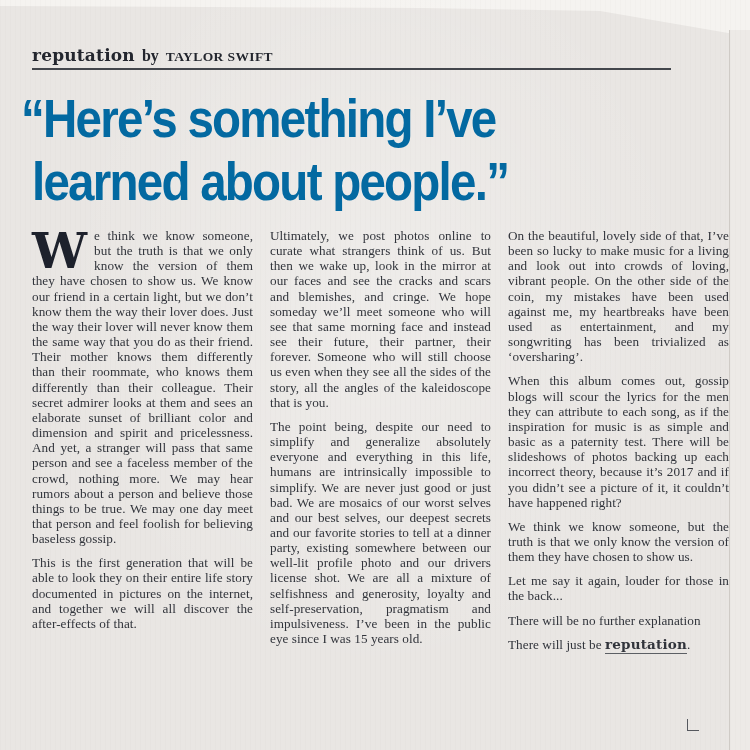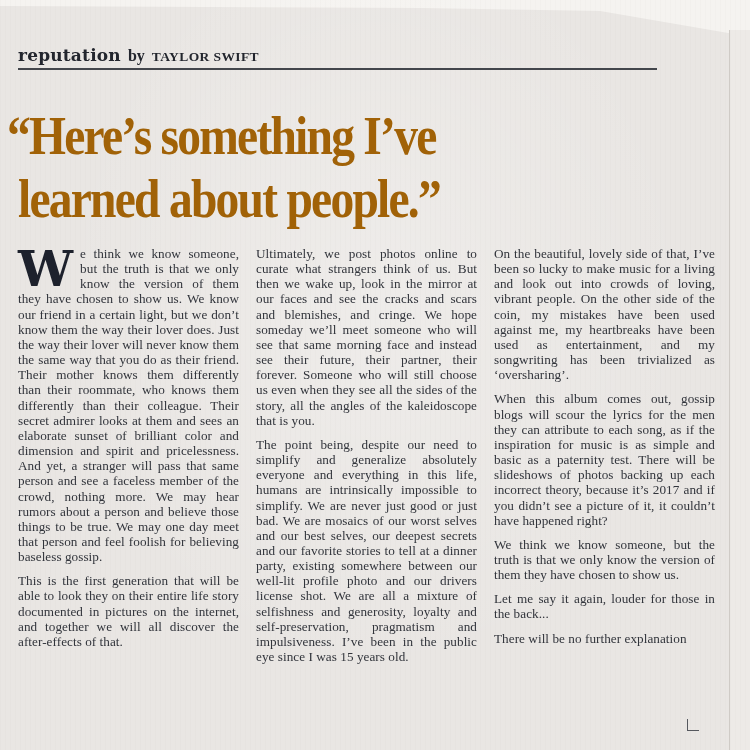--- a/index.html
+++ b/index.html
@@ -28,21 +28,21 @@
   .page-fold-line {
     position: absolute; left: 729px; top: 30px; width: 1px; height: 720px;
     background: #cfcbc6;
   }
   .page-fold-band {
     position: absolute; left: 730px; top: 30px; width: 20px; height: 720px;
     background: #edeae7;
   }
 
   .content {
-    position: absolute; left: 18px; top: 0; width: 698px;
+    position: absolute; left: 32px; top: 0; width: 698px;
     color: #30333a;
   }
 
   
   .masthead {
     margin-top: 41px;
     display: flex; align-items: baseline; gap: 7px;
     color: #23262e;
   }
   .masthead-title {
@@ -54,24 +54,24 @@
   .byline-prefix { font-size: 16px; font-weight: bold; }
   .byline-name {
     font-weight: bold; font-size: 13.5px; letter-spacing: 0.4px; margin-top: 8px;
   }
   .masthead-rule {
     width: 639px; height: 2px; background: #43464c; margin-top: 3px;
   }
 
   
   .headline {
-    margin-top: 35px;
-    font-family: Liberation Serif, serif;
+    margin-top: 17px;
+    font-family: Liberation Sans, sans-serif;
     font-weight: bold;
-    color: #a16207;
+    color: #0369a1;
   }
   .hl-line {
     font-size: 54px; line-height: 63px; letter-spacing: -2px;
     white-space: nowrap;
     transform: scaleX(0.88); transform-origin: 0 50%;
   }
   .hl-line.first { margin-left: -11px; }
 
   
   .columns {
@@ -144,19 +144,20 @@
         <p>Ultimately, we post photos online to curate what strangers think of us. But then we wake up, look in the mirror at our faces and see the cracks and scars and blemishes, and cringe. We hope someday we’ll meet someone who will see that same morning face and instead see their future, their partner, their forever. Someone who will still choose us even when they see all the sides of the story, all the angles of the kaleidoscope that is you.</p>
         <p>The point being, despite our need to simplify and generalize absolutely everyone and everything in this life, humans are intrinsically impossible to simplify. We are never just good or just bad. We are mosaics of our worst selves and our best selves, our deepest secrets and our favorite stories to tell at a dinner party, existing somewhere between our well-lit profile photo and our drivers license shot. We are all a mixture of selfishness and generosity, loyalty and self-preservation, pragmatism and impulsiveness. I’ve been in the public eye since I was 15 years old.</p>
       </div>
 
       <div class="col">
         <p>On the beautiful, lovely side of that, I’ve been so lucky to make music for a living and look out into crowds of loving, vibrant people. On the other side of the coin, my mistakes have been used against me, my heartbreaks have been used as entertainment, and my songwriting has been trivialized as ‘oversharing’.</p>
         <p>When this album comes out, gossip blogs will scour the lyrics for the men they can attribute to each song, as if the inspiration for music is as simple and basic as a paternity test. There will be slideshows of photos backing up each incorrect theory, because it’s 2017 and if you didn’t see a picture of it, it couldn’t have happened right?</p>
         <p>We think we know someone, but the truth is that we only know the version of them they have chosen to show us.</p>
         <p>Let me say it again, louder for those in the back...</p>
         <p>There will be no further explanation</p>
+        <p><span>There will just be </span><span class="reputation-word">reputation</span><span>.</span></p>
       </div>
 
     </div>
   </div>
 
   <div class="corner-mark"></div>
 </div>
 
 </body></html>

